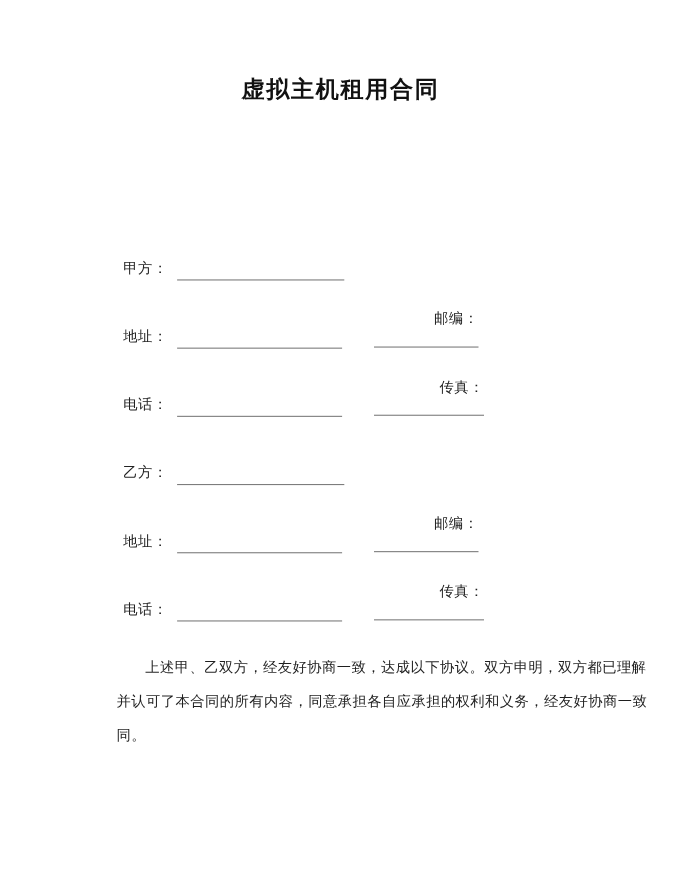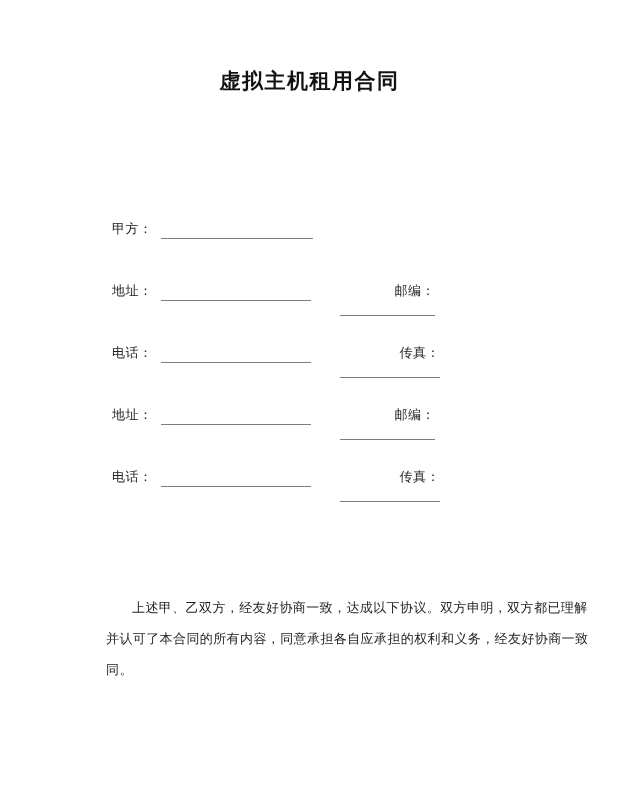--- a/index.html
+++ b/index.html
@@ -47,21 +47,21 @@
   .form-row {
     position: relative;
     height: 62px;
   }
   .field {
     position: absolute;
     display: flex;
     align-items: flex-end;
     white-space: nowrap;
   }
-  .field.col-left  { left: 112px; top: 0; }
+  .field.col-left  { left: 112px; top: 16px; }
   .field.col-right { left: 332px; top: 0; flex-direction: column; }
 
   .field-label {
     font-size: 13px;
     line-height: 18px;
     color: #222222;
     letter-spacing: 0.5px;
     padding-bottom: 1px;
   }
   .field-line {
@@ -125,20 +125,26 @@
       <div class="field col-left">
         <span class="field-label">电话：</span>
         <span class="field-line line-w-med"></span>
       </div>
       <div class="field col-right">
         <span class="field-label">传真：</span>
         <span class="field-line line-w-fax"></span>
       </div>
     </div>
 
+    <div class="form-row">
+      <div class="field col-left">
+        <span class="field-label">乙方：</span>
+        <span class="field-line line-w-long"></span>
+      </div>
+    </div>
 
     <div class="form-row">
       <div class="field col-left">
         <span class="field-label">地址：</span>
         <span class="field-line line-w-med"></span>
       </div>
       <div class="field col-right">
         <span class="field-label">邮编：</span>
         <span class="field-line line-w-short"></span>
       </div>

